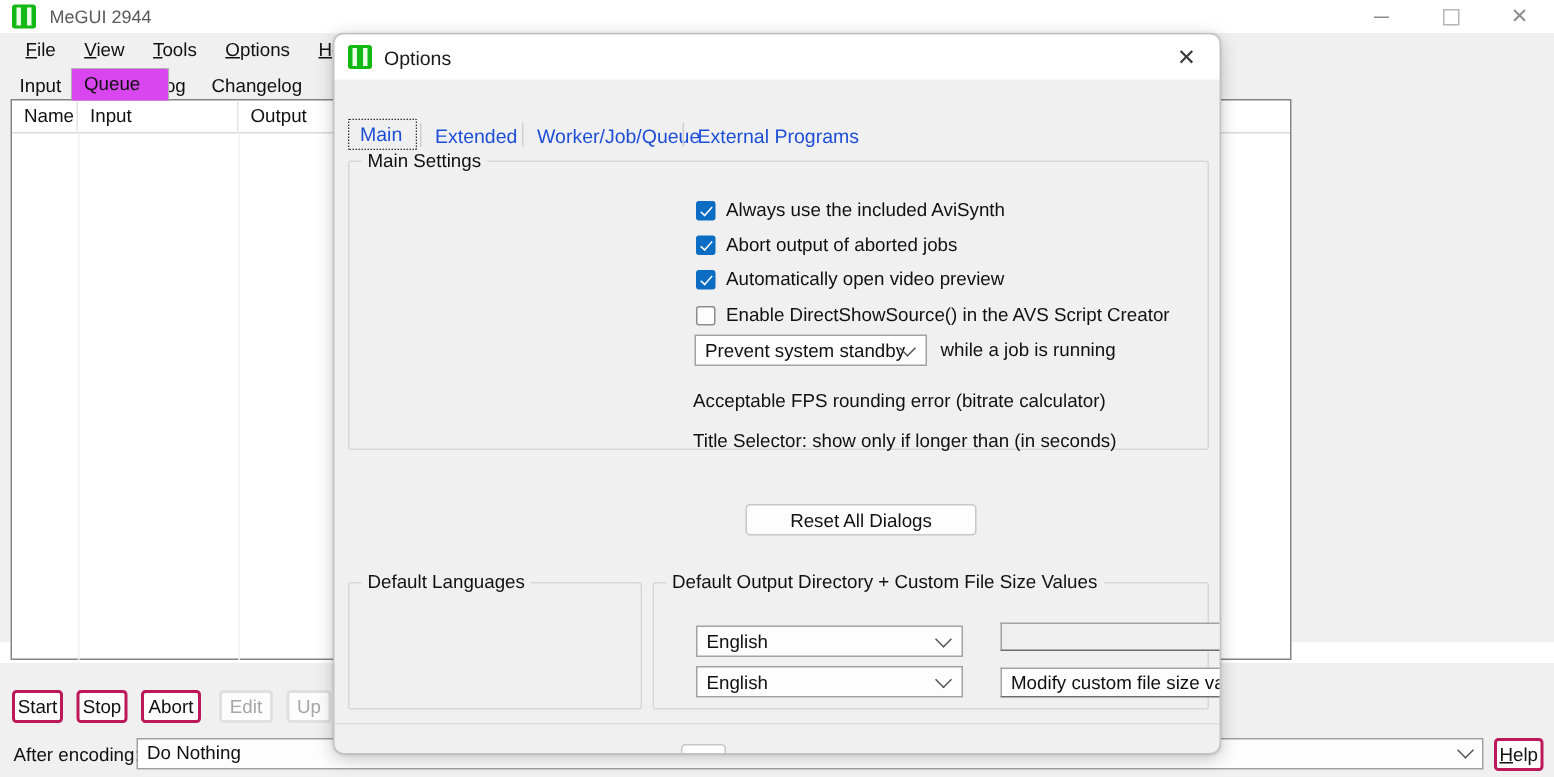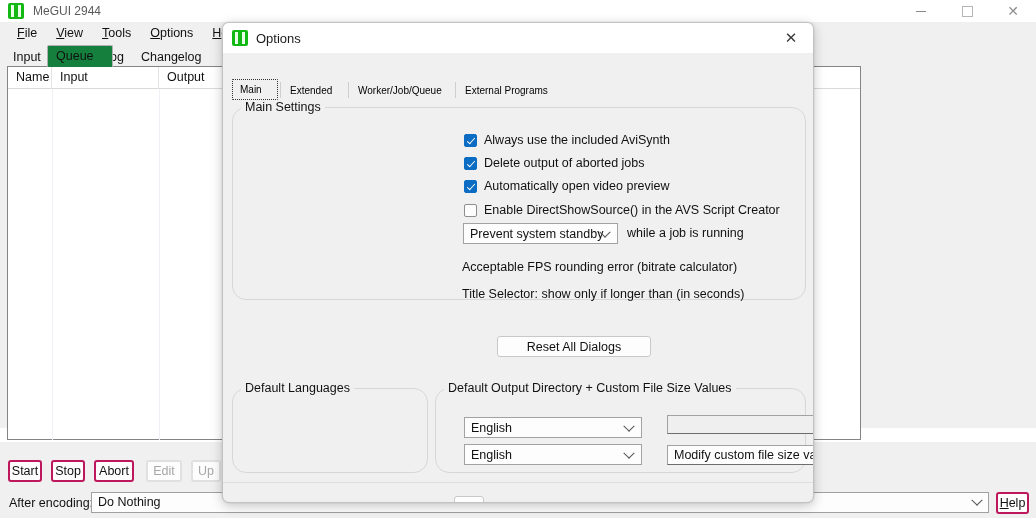--- a/index.html
+++ b/index.html
@@ -123,21 +123,21 @@
     padding: 0 8px;
     font-size: 12.5px;
     color: #111;
     line-height: 18px;
     white-space: nowrap;
   }
   .mtab.active {
     top: 0px;
     height: 21px;
     line-height: 20px;
-    background: #15803d;
+    background: #d946ef;
     border: 1px solid #b0b0b0;
     border-bottom: none;
     border-radius: 2px 2px 0 0;
     z-index: 2;
   }
 
   
   #queue-list {
     position: absolute;
     left: 7px; top: 66px;
@@ -264,22 +264,22 @@
     position: absolute;
     left: 0; top: 56px;
     width: 100%;
     height: 21px;
   }
   .otab {
     position: absolute;
     top: 2px;
     height: 19px;
     line-height: 19px;
-    font-size: 10px;
-    color: #000000;
+    font-size: 13px;
+    color: #1d4ed8;
     padding: 0 7px;
     white-space: nowrap;
     box-sizing: border-box;
   }
   .otab.active {
     top: 0;
     height: 21px;
     line-height: 20px;
     background: #f0f0f0;
     border: 1px dotted #333;
@@ -289,21 +289,21 @@
     position: absolute;
     top: 3px;
     width: 1px; height: 16px;
     background: #cfcfcf;
   }
 
   
   .groupbox {
     position: absolute;
     border: 1px solid #d7d7d7;
-    border-radius: 14px;
+    border-radius: 2px;
     background: transparent;
     box-sizing: border-box;
   }
   .group-title {
     position: absolute;
     top: -8px; left: 8px;
     background: #f0f0f0;
     padding: 0 4px;
     font-size: 12.5px;
     color: #111;
@@ -494,21 +494,21 @@
   <div class="groupbox" style="left:9px;top:84px;width:574px;height:193px;">
     <span class="group-title">Main Settings</span>
   </div>
 
   <div class="cbrow" style="left:241px;top:110px;">
     <span class="cbox checked"></span>
     <span class="cblabel">Always use the included AviSynth</span>
   </div>
   <div class="cbrow" style="left:241px;top:133px;">
     <span class="cbox checked"></span>
-    <span class="cblabel">Delete output of aborted jobs</span>
+    <span class="cblabel">Abort output of aborted jobs</span>
   </div>
   <div class="cbrow" style="left:241px;top:156px;">
     <span class="cbox checked"></span>
     <span class="cblabel">Automatically open video preview</span>
   </div>
   <div class="cbrow" style="left:241px;top:180px;">
     <span class="cbox"></span>
     <span class="cblabel">Enable DirectShowSource() in the AVS Script Creator</span>
   </div>
 

